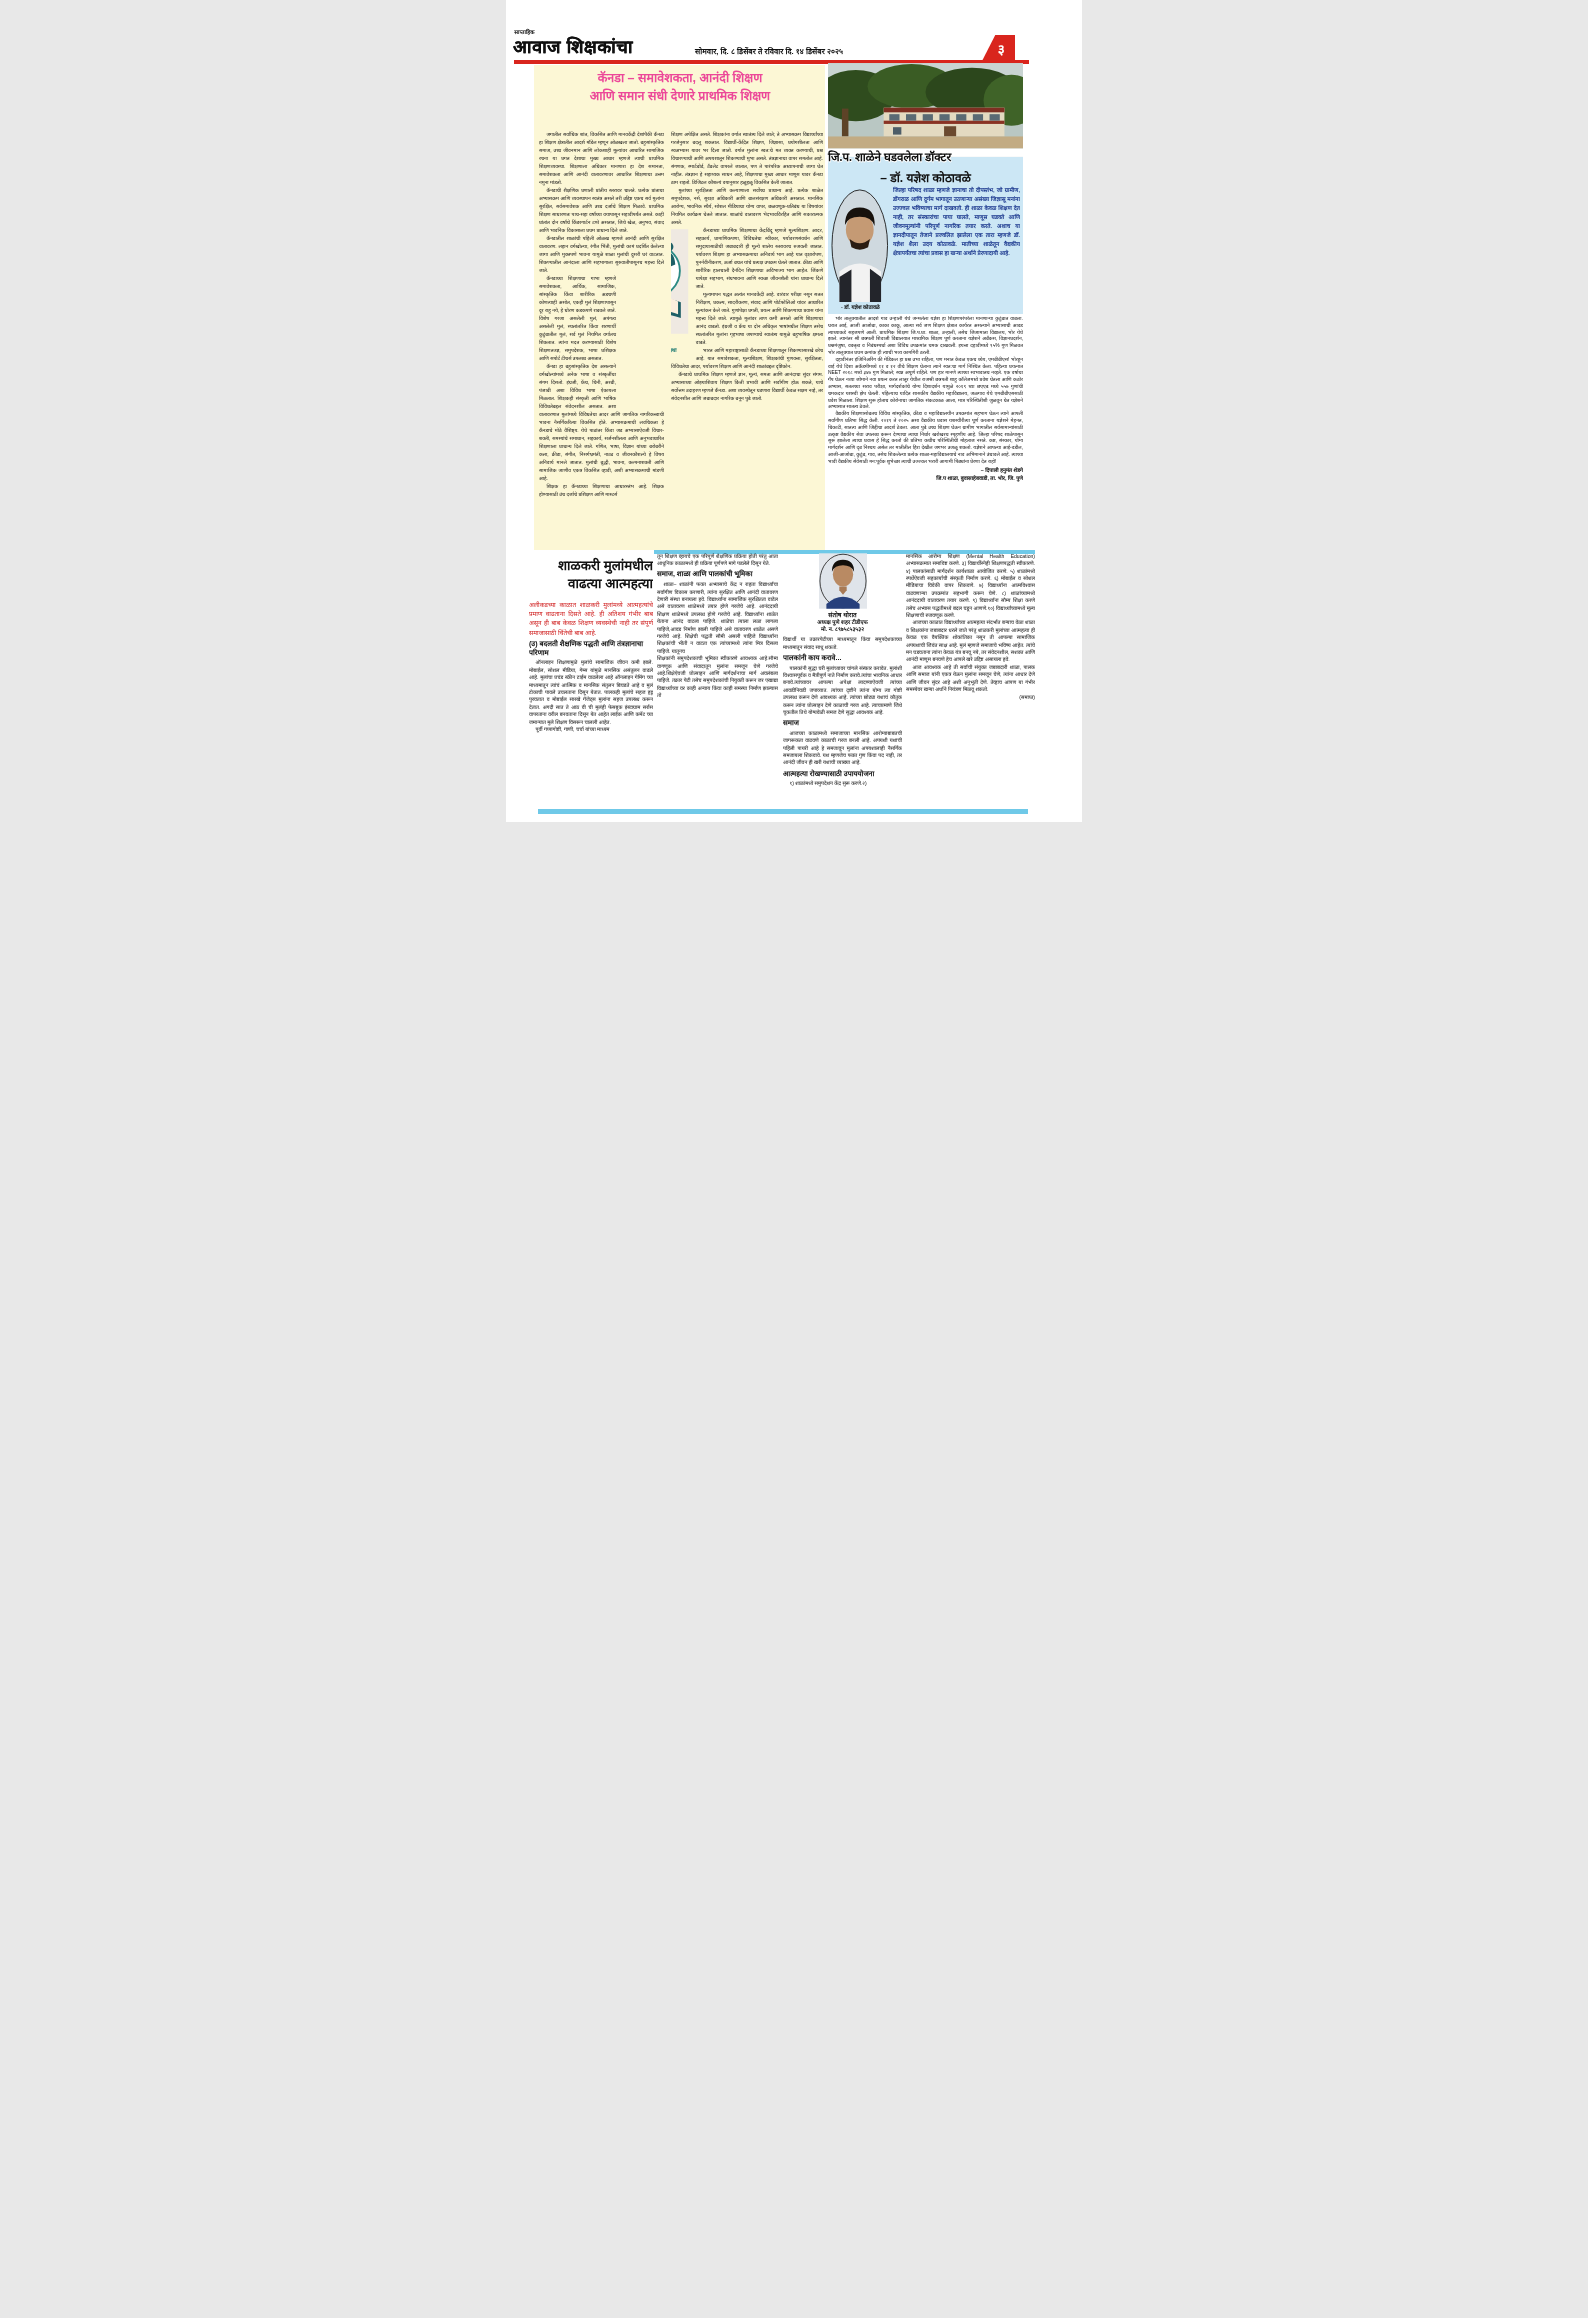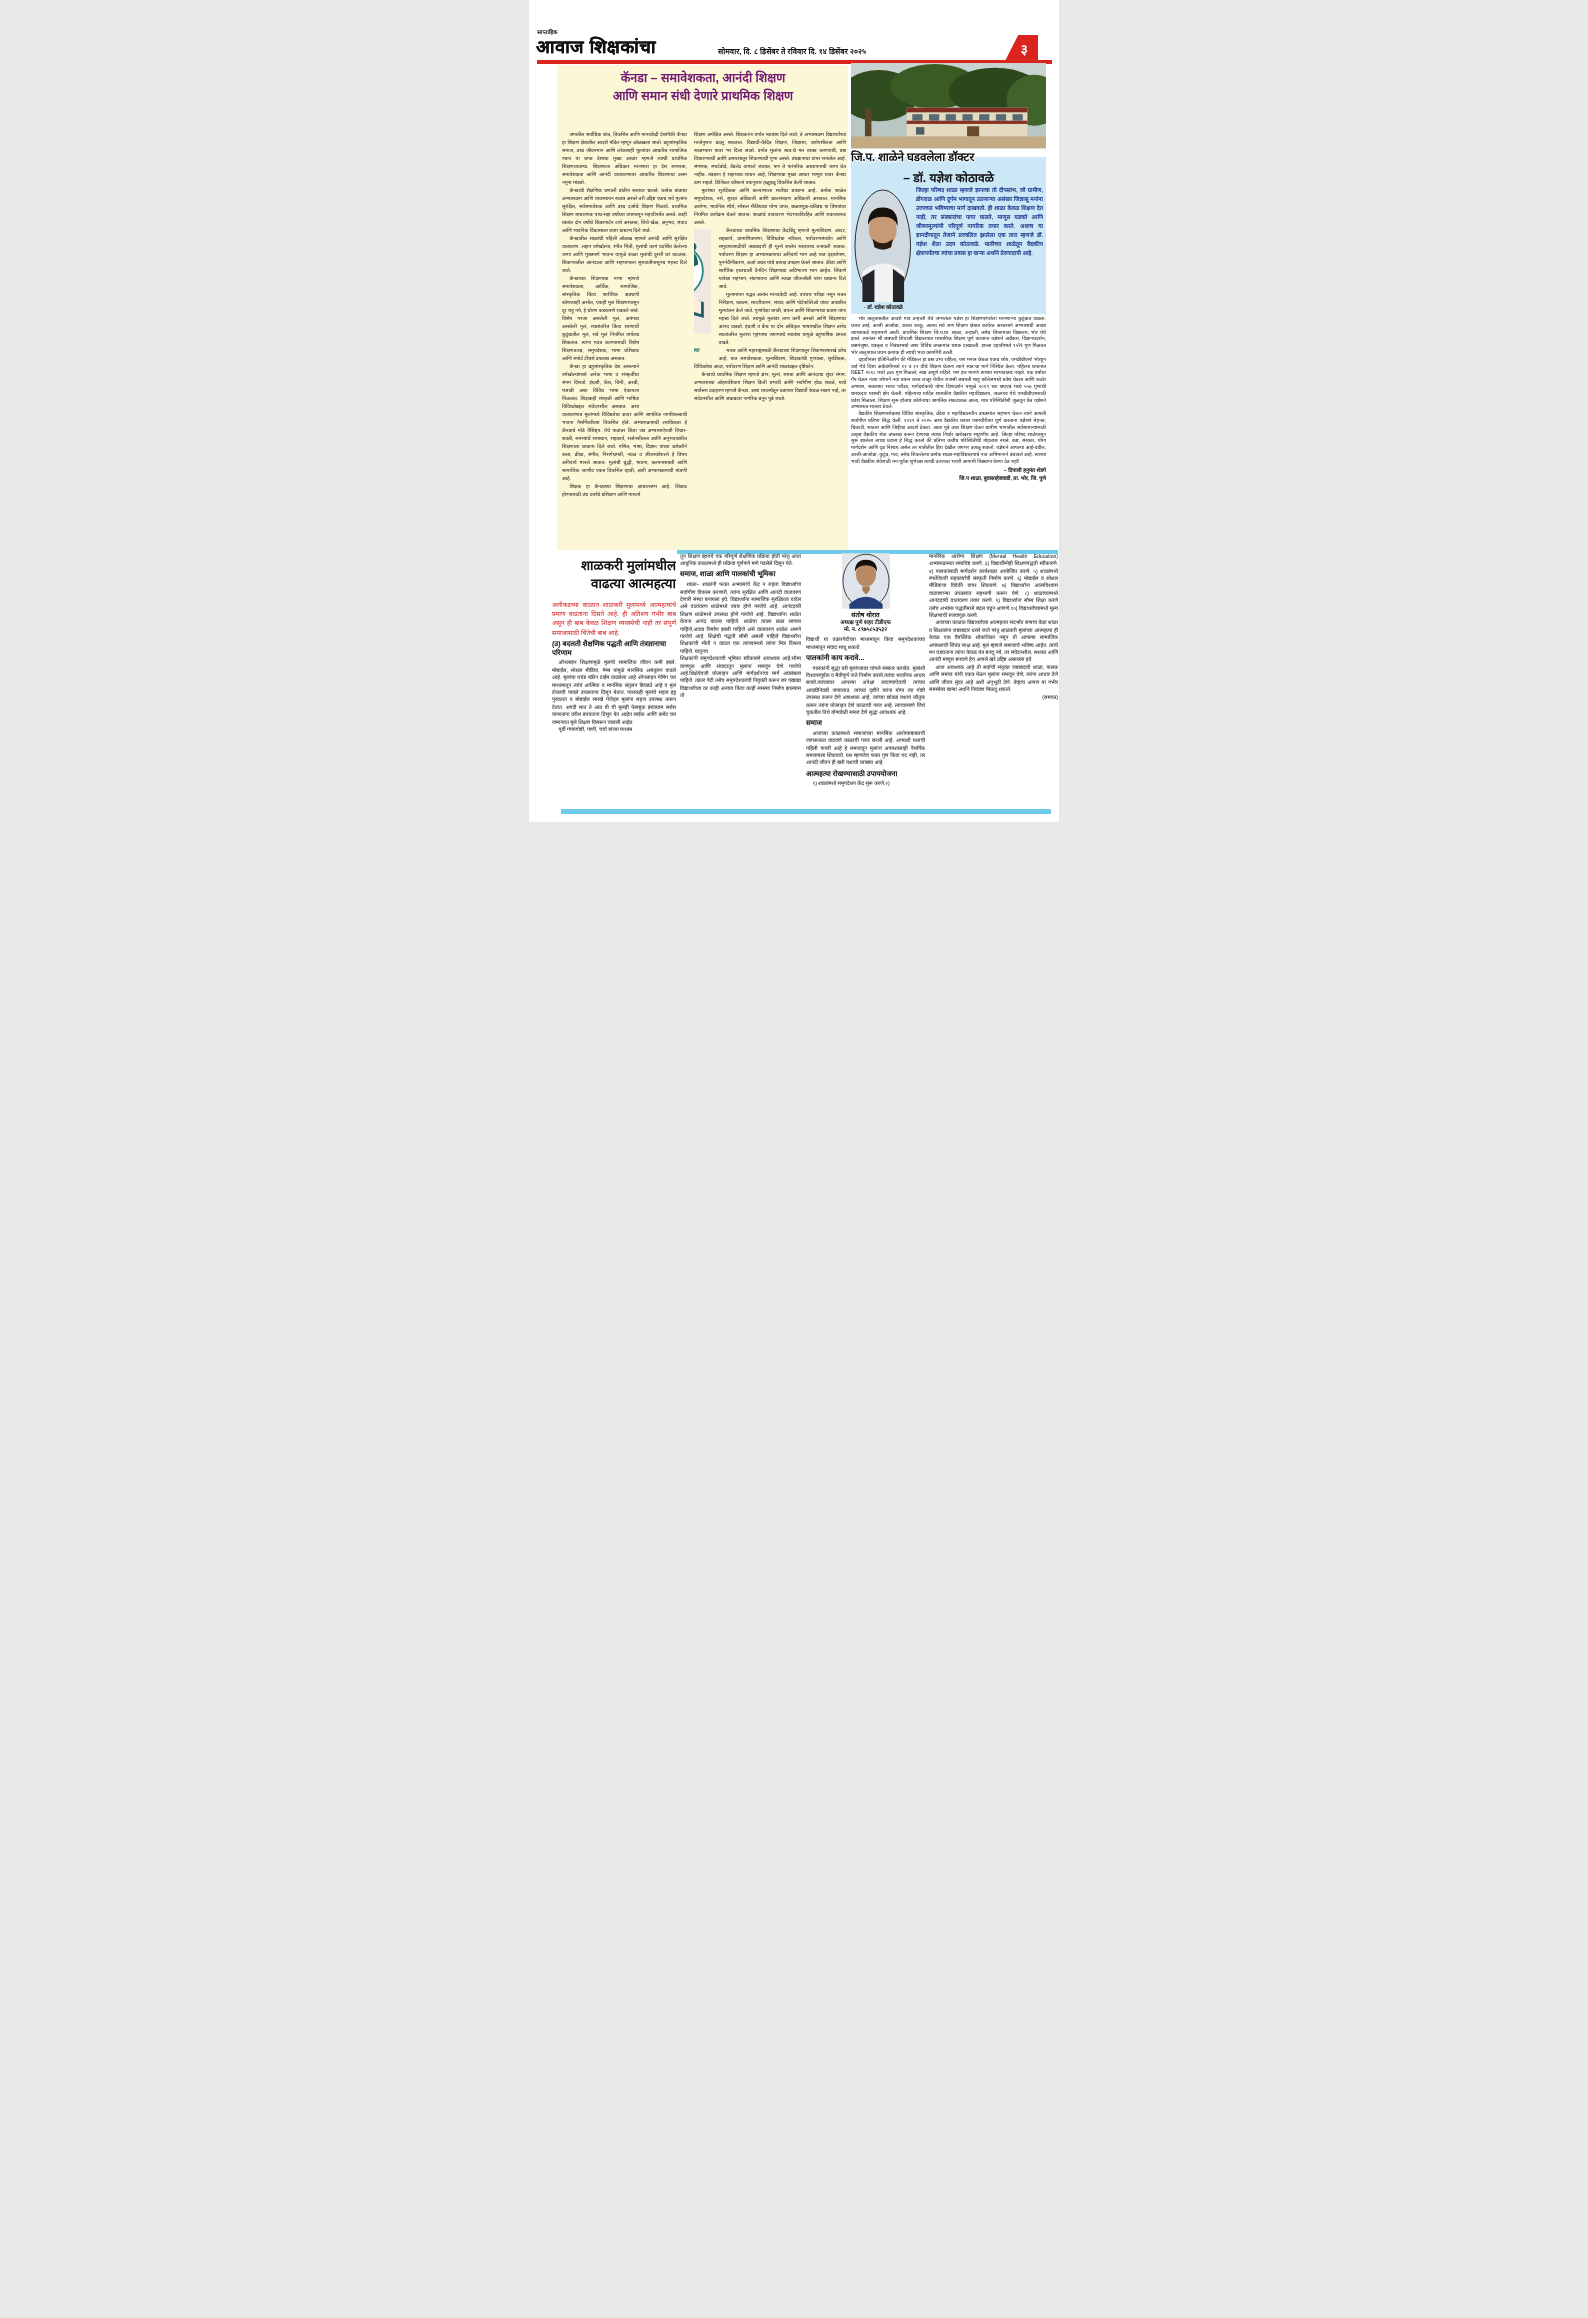--- a/index.html
+++ b/index.html
@@ -1,31 +1,31 @@
 <!DOCTYPE html>
 <html style="font-size:7.4px"><head>
 <meta charset="utf-8">
 <style>
   html,body{margin:0;padding:0;background:#e8e8e8;}
-  #page{position:relative;width:530px;height:822px;background:#ffffff;margin:0 auto;
+  #page{position:relative;width:576px;height:822px;background:#ffffff;margin:0 auto;
         font-family:"Liberation Sans","DejaVu Sans",sans-serif;color:#111;overflow:hidden;}
   .abs{position:absolute;}
   
   .weekly{left:8.3px;top:28px;font-size:5.6px;font-weight:700;}
   .masthead{left:7px;top:34px;font-size:18px;font-weight:900;letter-spacing:0.5px;
             text-shadow:0.3px 0 #000;white-space:nowrap;}
   .dateline{left:183px;top:46px;width:160px;font-size:7.7px;font-weight:700;text-align:center;white-space:nowrap;}
   .pagenum-badge{left:475px;top:35px;width:34px;height:28px;background:#d9251d;
                  clip-path:polygon(42% 0,100% 0,100% 100%,0 100%);
                  display:flex;align-items:center;justify-content:center;}
   .pagenum-badge span{color:#fff;font-size:13.4px;font-weight:900;margin-left:6.5px;}
   .header-rule{left:8px;top:60px;width:515px;height:3.7px;background:#d9251d;}
   
   .canada{left:28px;top:65px;width:291px;height:485px;background:#fcf7d5;}
-  .canada-headline{left:31px;top:70px;width:286px;text-align:center;color:#701a75;
+  .canada-headline{left:31px;top:70px;width:286px;text-align:center;color:#ec4899;
                    font-size:12.5px;font-weight:900;line-height:17.6px;}
   .ycol{overflow:hidden;font-size:4.9px;line-height:8px;text-align:justify;}
   .ycol p{margin:0;text-indent:7.4px;}
   .ycol p.noindent{text-indent:0;}
   .col1{left:33px;top:131px;width:125px;height:417px;}
   .col2{left:165px;top:131px;width:152px;height:417px;}
   .col1-spacer{float:right;clear:right;width:48px;height:133px;}
   .logo-box{float:left;width:77px;height:129px;margin:0.9px 3.7px 0.9px -56px;text-align:center;}
   .logo-line1{color:#1d7a72;font-weight:900;font-size:8px;line-height:9.3px;}
   .logo-line2{color:#1d7a72;font-weight:700;font-size:5.3px;line-height:6.5px;}

